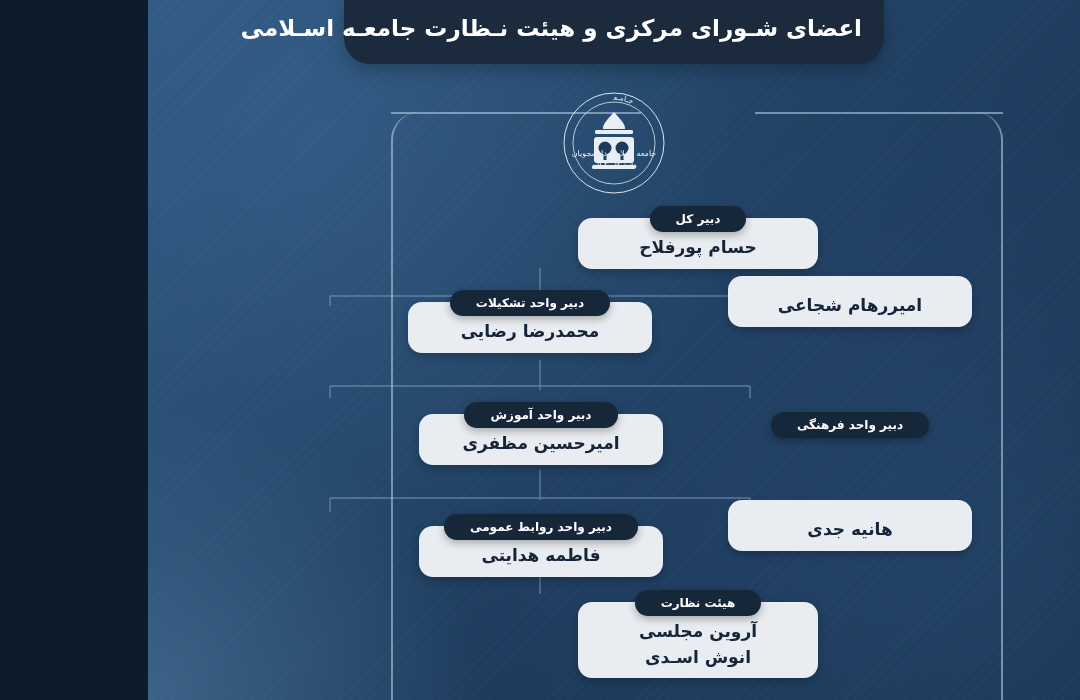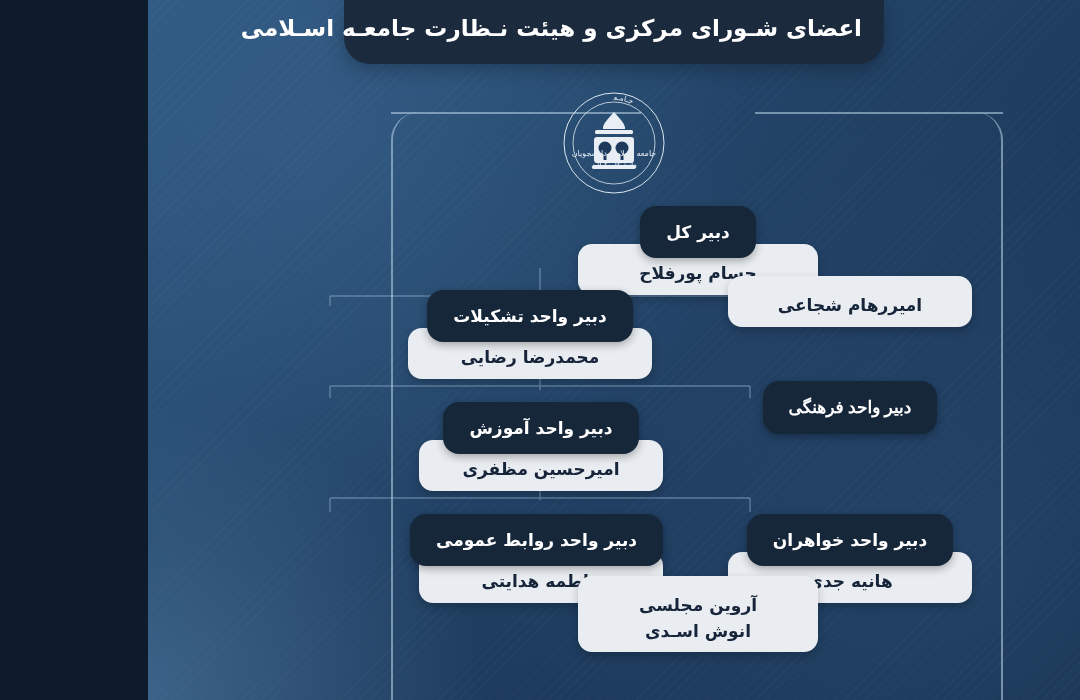--- a/index.html
+++ b/index.html
@@ -122,24 +122,24 @@
 
   
   .card {
     position: absolute;
     z-index: 4;
   }
   .card-title {
     background: #17273a;
     color: #ffffff;
     font-weight: bold;
-    font-size: 17px;
+    font-size: 12px;
     text-align: center;
     border-radius: 16px;
-    padding: 16px 26px;
+    padding: 6px 26px;
     position: relative;
     z-index: 2;
     display: inline-block;
     white-space: nowrap;
     box-shadow: 0 3px 8px rgba(0,0,0,0.30);
   }
   .card-title-row {
     text-align: center;
   }
   .card-body {
@@ -235,53 +235,53 @@
 
   <div class="card w-med" style="top:290px; left:260px;">
     <div class="card-title-row">
       <span class="card-title">دبیر واحد تشکیلات</span>
     </div>
     <div class="card-body">
       <div class="name">محمدرضا رضایی</div>
     </div>
   </div>
 
-  <div class="card w-med" style="top:381px; left:580px;font-family:Liberation Serif, serif;">
+  <div class="card w-med" style="top:412px; left:580px;">
     <div class="card-title-row">
       <span class="card-title">دبیر واحد فرهنگی</span>
     </div>
   </div>
 
   <div class="card w-med" style="top:402px; left:271px;">
     <div class="card-title-row">
       <span class="card-title">دبیر واحد آموزش</span>
     </div>
     <div class="card-body">
       <div class="name">امیرحسین مظفری</div>
     </div>
   </div>
 
   <div class="card w-med" style="top:514px; left:580px;">
-    <div class="card-title-row">
-      <span class="card-title">دبیر واحد خواهران</span>
-    </div>
     <div class="card-body">
       <div class="name">هانیه جدی</div>
     </div>
   </div>
 
   <div class="card w-med" style="top:514px; left:271px;">
     <div class="card-title-row">
       <span class="card-title">دبیر واحد روابط عمومی</span>
     </div>
     <div class="card-body">
       <div class="name">فاطمه هدایتی</div>
     </div>
   </div>
 
   <div class="card w-big" style="top:590px; left:430px;">
+    <div class="card-title-row">
+      <span class="card-title">هیئت نظارت</span>
+    </div>
     <div class="card-body">
       <div class="name">آروین مجلسی</div>
       <div class="name">انوش اسـدی</div>
     </div>
   </div>
 
 </div>
 
 </body></html>

